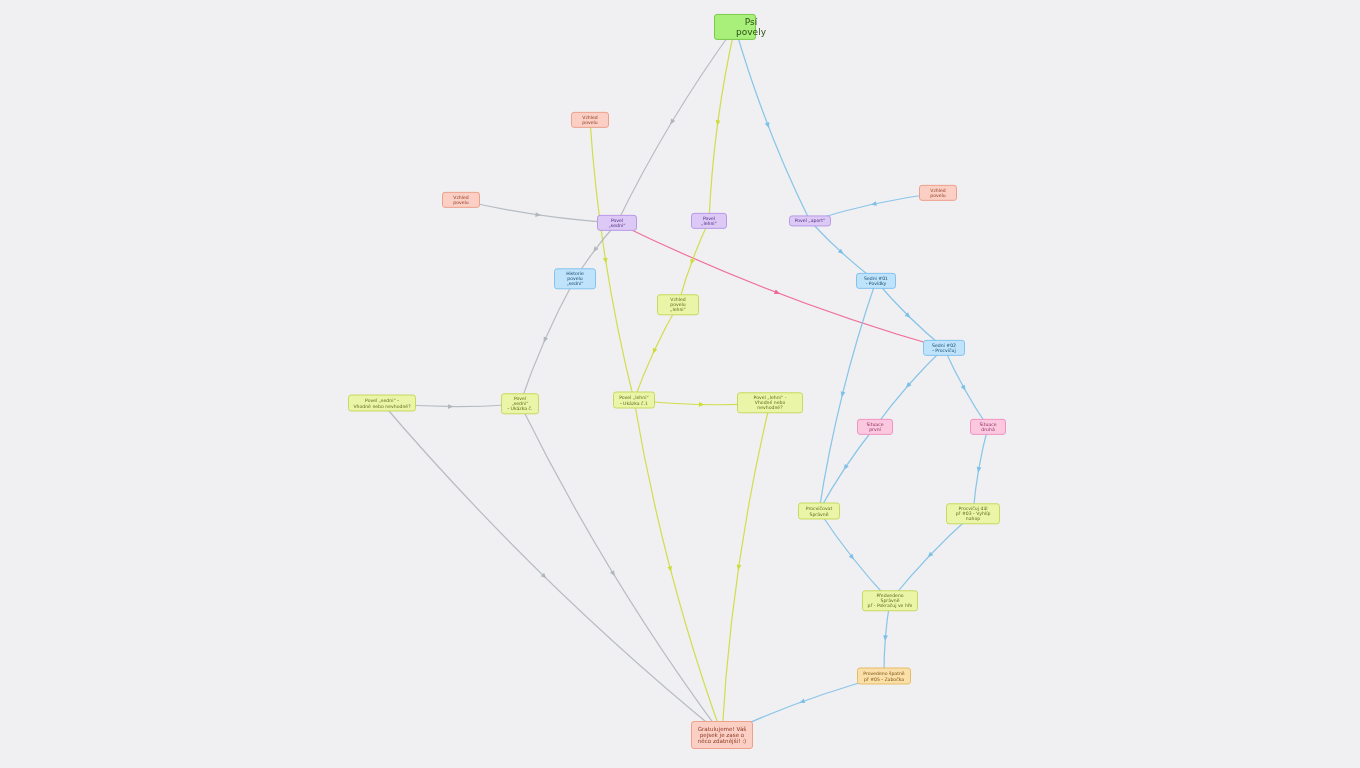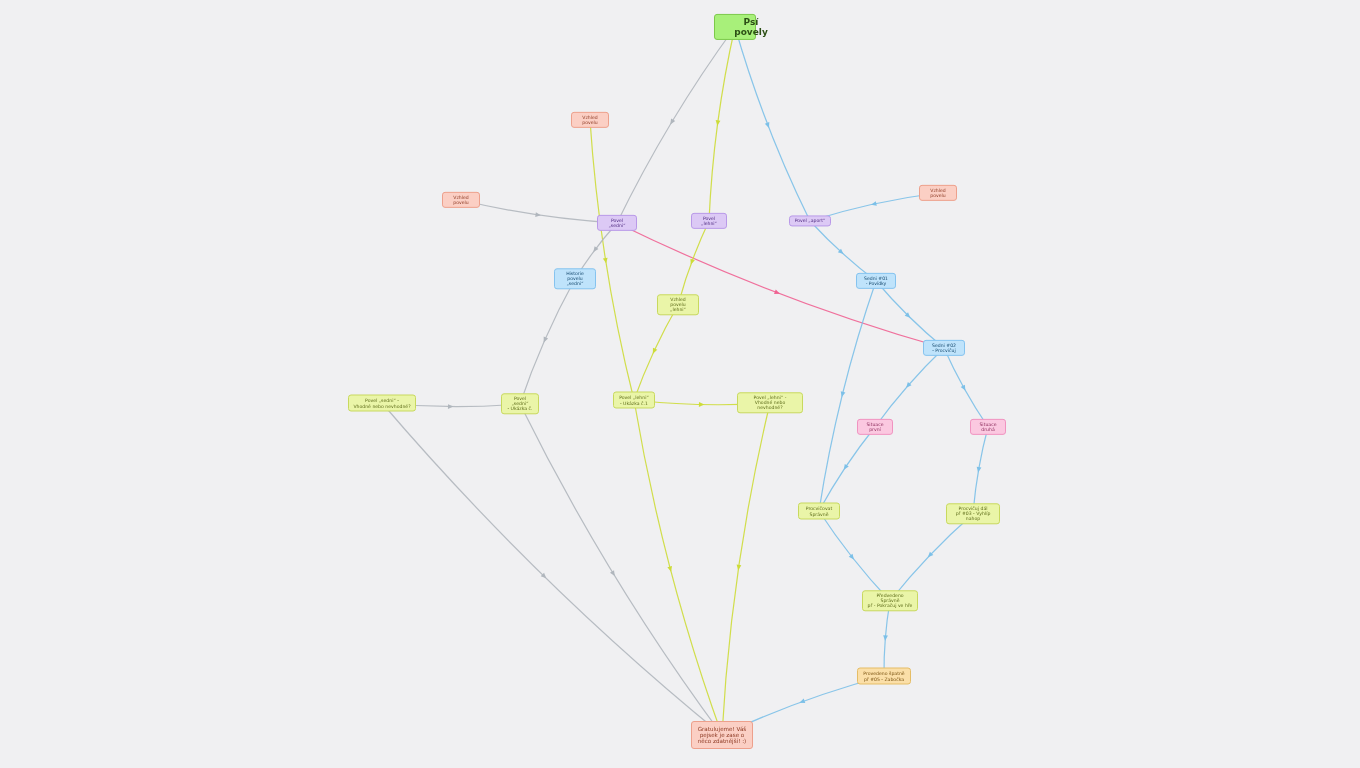--- a/index.html
+++ b/index.html
@@ -38,21 +38,21 @@
   }
   
   .c-green    {background:#a8f07a;border-color:#7cc94a;color:#2d5016;}
   .c-lime     {background:#eaf5a8;border-color:#c8d95e;color:#5c6b18;}
   .c-pink     {background:#fbcfc4;border-color:#eda08c;color:#8d3a24;}
   .c-pinkhot  {background:#fbc8e0;border-color:#f093c0;color:#8c2d5c;}
   .c-purple   {background:#dcc9f5;border-color:#b999e8;color:#4e2a80;}
   .c-blue     {background:#bfe3fb;border-color:#85c3ef;color:#15496e;}
   .c-orange   {background:#fbdfa8;border-color:#e5bd66;color:#7a5210;}
 
-  .n-root{font-size:9px;font-weight:bold;padding-left:36px;}
+  .n-root{font-size:9px;font-weight:normal;padding-left:36px;}
   .n-xs{font-size:4.6px;}
   .n-md{font-size:5.6px;}
 </style>
 </head>
 <body>
 
 <div id="canvas">
   <svg id="edges">
       <g>
         <path d="M 735 27 Q 667.18 119.69 617 223" fill="none" stroke="#b0b6bd" stroke-width="1.2" stroke-linecap="round" opacity="0.9"></path>

